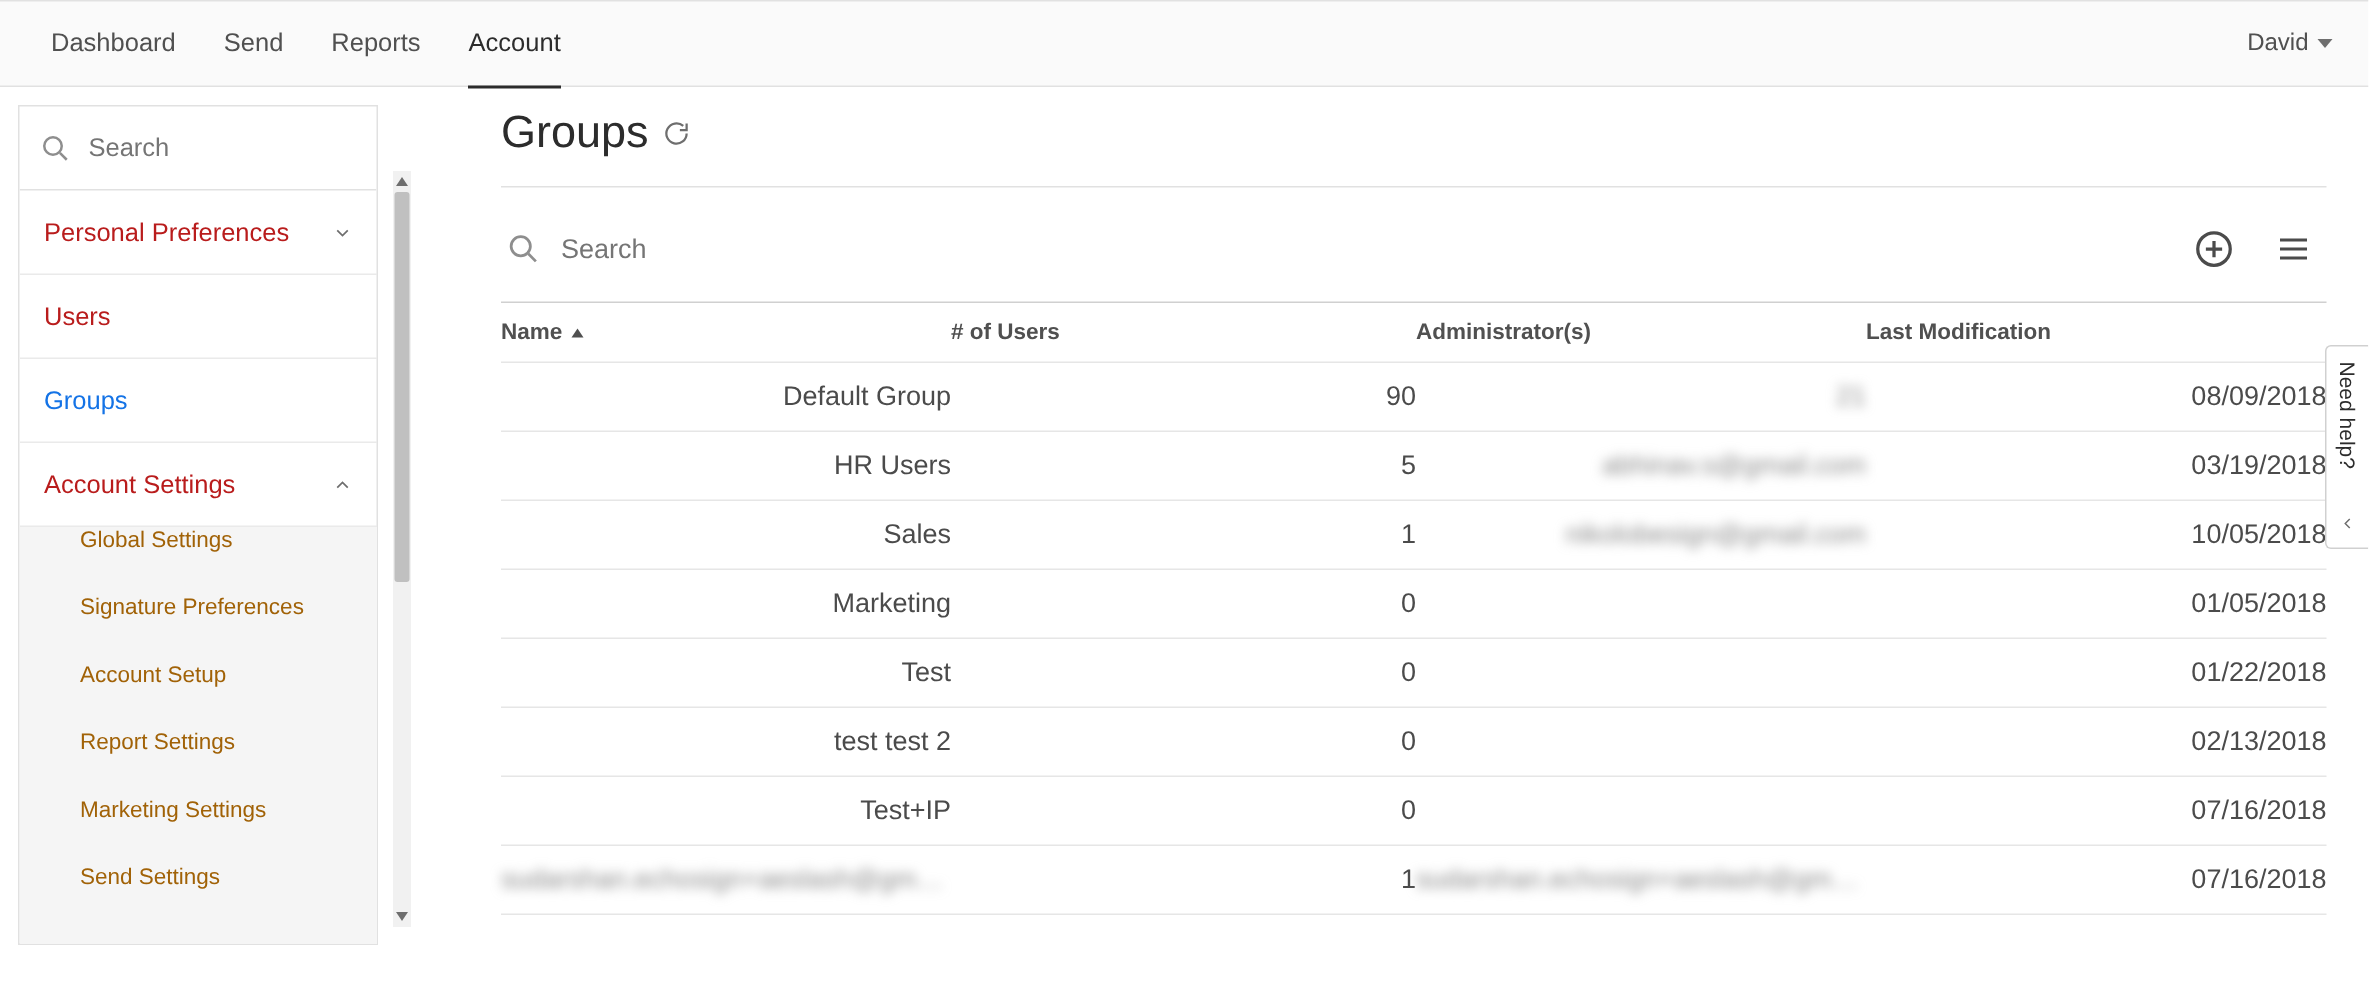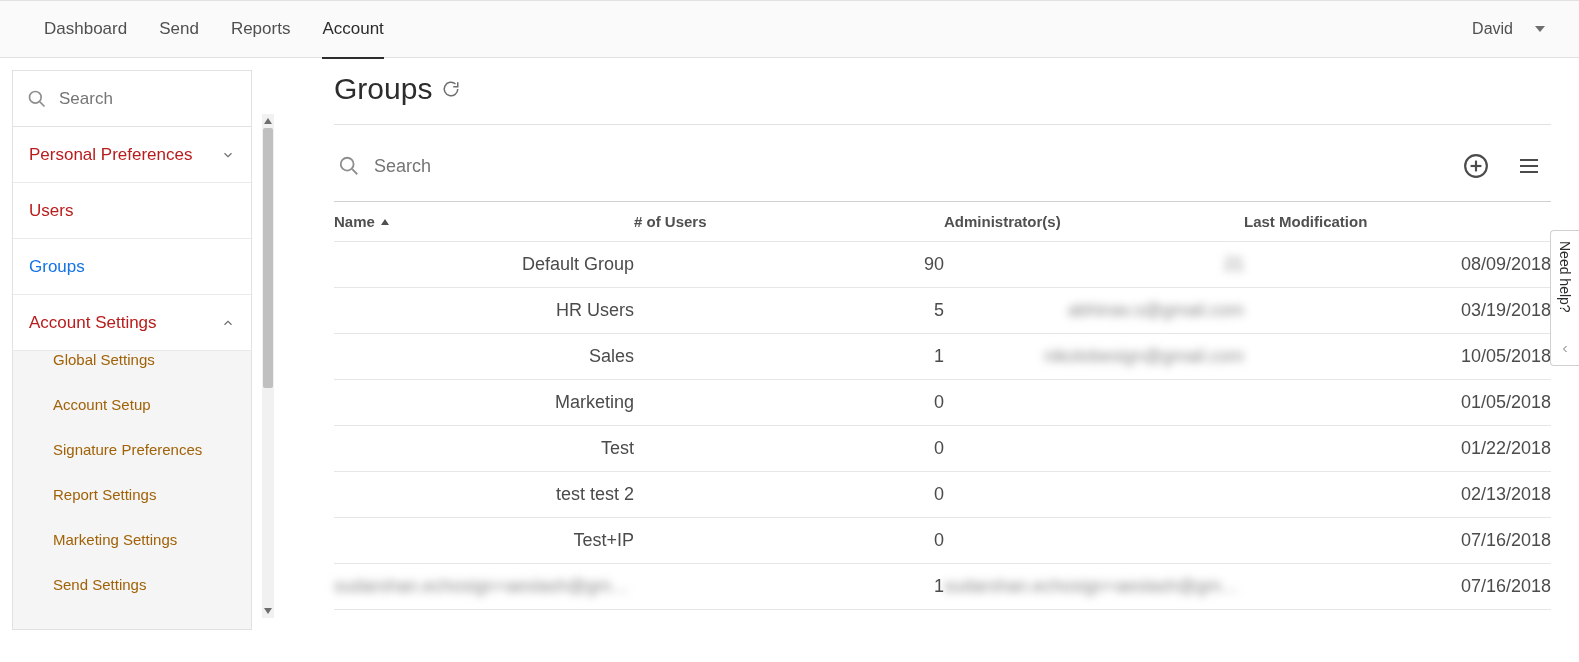--- a/index.html
+++ b/index.html
@@ -14,21 +14,21 @@
       position: relative;
     }
     
     .topbar {
       height: 58px;
       background: #fafafa;
       border-top: 1px solid #e1e1e1;
       border-bottom: 1px solid #e1e1e1;
       display: flex;
       align-items: center;
-      padding: 0 28px;
+      padding: 0 18px;
       justify-content: space-between;
     }
     .topbar-left {
       display: flex;
       align-items: center;
       gap: 0;
     }
     .nav-item {
       padding: 0 16px;
       height: 58px;
@@ -48,21 +48,21 @@
       position: absolute;
       left: 16px;
       right: 16px;
       bottom: -1px;
       height: 2px;
       background: #2c2c2c;
     }
     .topbar-right {
       display: flex;
       align-items: center;
-      gap: 22px;
+      gap: 6px;
       font-size: 16px;
       color: #505050;
       cursor: pointer;
       padding-right: 6px;
     }
     .caret-down {
       width: 0; height: 0;
       border-left: 5px solid transparent;
       border-right: 5px solid transparent;
       border-top: 6px solid #6e6e6e;
@@ -356,24 +356,24 @@
             <svg width="14" height="14" viewBox="0 0 24 24" fill="none" stroke="#6e6e6e" stroke-width="2">
                 <polyline points="6 15 12 9 18 15"></polyline>
               </svg>
           </span>
         </div>
         <div class="subnav">
           <div class="sub-item">
               <span>Global Settings</span>
             </div>
           <div class="sub-item">
-              <span>Account Setup</span>
+              <span>Signature Preferences</span>
             </div>
           <div class="sub-item">
-              <span>Signature Preferences</span>
+              <span>Account Setup</span>
             </div>
           <div class="sub-item">
               <span>Report Settings</span>
             </div>
           <div class="sub-item">
               <span>Marketing Settings</span>
             </div>
           <div class="sub-item">
               <span>Send Settings</span>
             </div>

